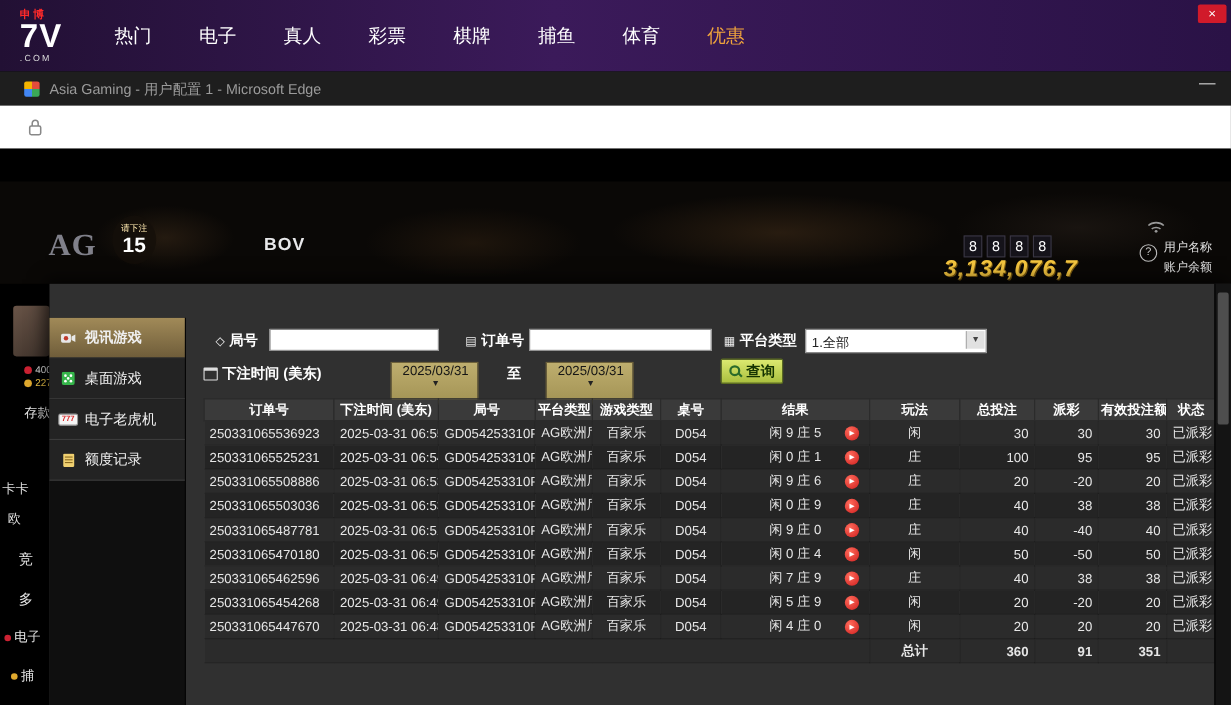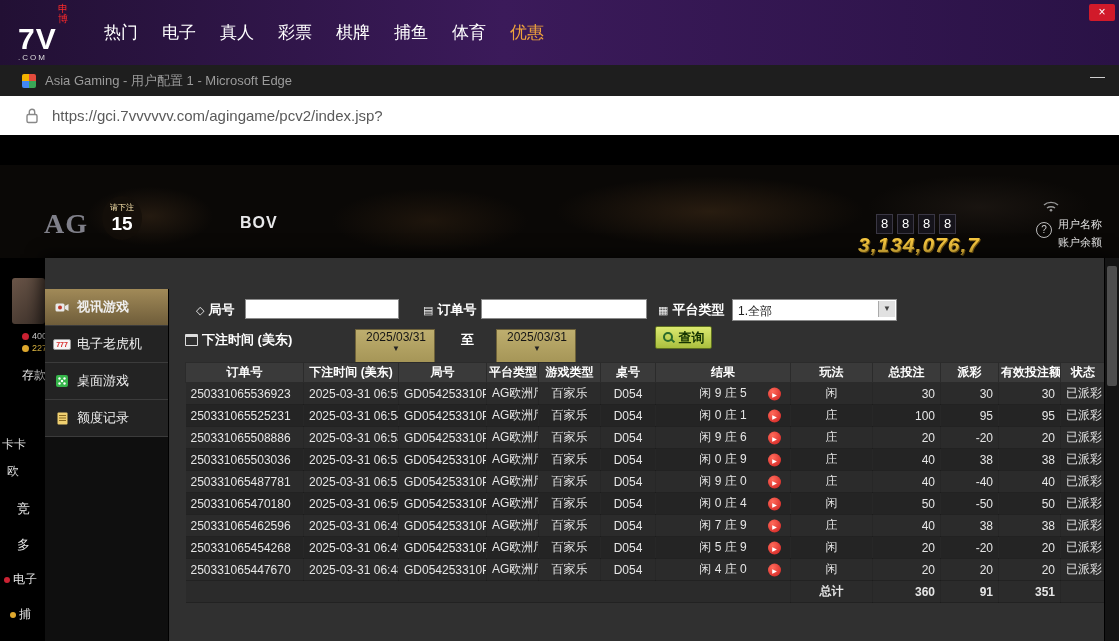--- a/index.html
+++ b/index.html
@@ -4,24 +4,24 @@
 <style>
   html,body { margin:0; padding:0; background:#000; }
   .root { position:relative; width:1119px; height:641px; overflow:hidden;
           font-family:"Liberation Sans", sans-serif; background:#000; }
 
   
   .topnav { position:absolute; left:0; top:0; width:1119px; height:65px;
             background:linear-gradient(90deg,#221034,#3b1a5a 45%,#2a1246);
             display:flex; align-items:center; }
   .logo { position:relative; margin-left:18px; width:62px; line-height:1; cursor:pointer; }
-  .logo-badge { color:#ff2a2a; font-size:10px; font-weight:normal; letter-spacing:2px;margin-left:40px; }
+  .logo-badge { color:#ff2a2a; font-size:10px; font-weight:bold; letter-spacing:2px; }
   .logo-main { color:#fff; font-size:30px; font-weight:bold; letter-spacing:1px; }
   .logo-sub { color:#ddd; font-size:8px; letter-spacing:2px; }
-  .nav-items { display:flex; gap:24px; margin-left:24px; }
+  .nav-items { display:flex; gap:43px; margin-left:24px; }
   .nav-item { color:#fff; font-size:17px; cursor:pointer; white-space:nowrap; }
   .nav-item.highlight { color:#f0a43c; }
   .win-close { position:absolute; top:4px; right:4px; width:26px; height:17px;
                background:#d11a2a; color:#fff; font-size:12px; line-height:17px;
                text-align:center; border-radius:2px; cursor:pointer; }
 
   
   .titlebar { position:absolute; left:0; top:65px; width:1119px; height:31px;
               background:#1e1e1e; display:flex; align-items:center; }
   .favicon { width:14px; height:14px; margin-left:22px; border-radius:2px;
@@ -190,21 +190,20 @@
     <div class="favicon"></div>
     <div class="win-title">Asia Gaming - 用户配置 1 - Microsoft Edge</div>
     <div class="win-min">—</div>
   </div>
 
   <div class="urlbar">
     <svg class="lock" width="14" height="17" viewBox="0 0 14 17">
       <rect x="2" y="7.5" width="10" height="8" rx="1.5" fill="none" stroke="#888" stroke-width="1.4"></rect>
       <path d="M4.3 7.5 V5 a2.7 2.7 0 0 1 5.4 0 V7.5" fill="none" stroke="#888" stroke-width="1.4"></path>
     </svg>
-    <div class="url-text">https://gci.7vvvvvv.com/agingame/pcv2/index.jsp?</div>
   </div>
 
   <div class="stage">
     <div class="casino-strip"></div>
     <div class="ag-logo frag">AG</div>
     <div class="timer-circle frag">
       <span class="bet-prompt">请下注</span>
       <span class="bet-count">15</span>
     </div>
     <div class="bov frag">BOV</div>
@@ -265,36 +264,36 @@
               <svg width="14" height="11" viewBox="0 0 14 11">
                 <rect x="0.5" y="1.5" width="9" height="8" rx="1.5" fill="#e8e8e8"></rect>
                 <path d="M10 4 L13.5 2 V9 L10 7 Z" fill="#e8e8e8"></path>
                 <circle cx="5" cy="5.5" r="2" fill="#c0392b"></circle>
               </svg>
             </span>
             <span>视讯游戏</span>
           </div>
           <div class="side-item">
             <span class="side-icon">
-              <span class="slot-chip">777</span>
-            </span>
-            <span>电子老虎机</span>
-          </div>
-          <div class="side-item">
-            <span class="side-icon">
               <svg width="12" height="12" viewBox="0 0 12 12">
                 <rect width="12" height="12" rx="2" fill="#35b54a"></rect>
                 <circle cx="3.5" cy="3.5" r="1.2" fill="#fff"></circle>
                 <circle cx="8.5" cy="3.5" r="1.2" fill="#fff"></circle>
                 <circle cx="6" cy="6" r="1.2" fill="#fff"></circle>
                 <circle cx="3.5" cy="8.5" r="1.2" fill="#fff"></circle>
                 <circle cx="8.5" cy="8.5" r="1.2" fill="#fff"></circle>
               </svg>
             </span>
             <span>桌面游戏</span>
+          </div>
+          <div class="side-item">
+            <span class="side-icon">
+              <span class="slot-chip">777</span>
+            </span>
+            <span>电子老虎机</span>
           </div>
           <div class="side-item">
             <span class="side-icon">
               <svg width="11" height="13" viewBox="0 0 11 13">
                 <rect x="0.5" y="0.5" width="10" height="12" rx="1" fill="#f0d070"></rect>
                 <rect x="2" y="3" width="7" height="1" fill="#8a6a20"></rect>
                 <rect x="2" y="5.5" width="7" height="1" fill="#8a6a20"></rect>
                 <rect x="2" y="8" width="7" height="1" fill="#8a6a20"></rect>
               </svg>
             </span>

